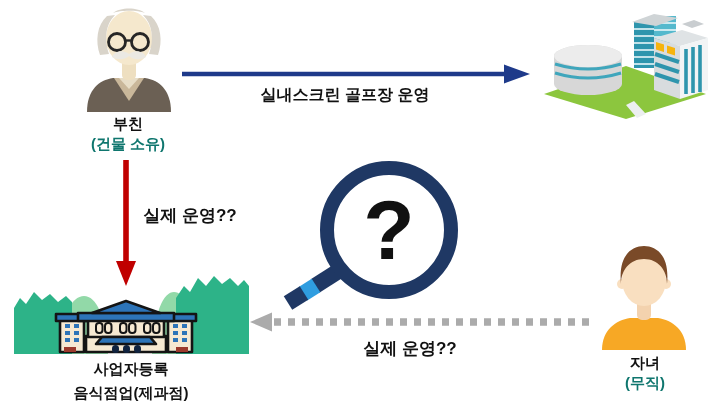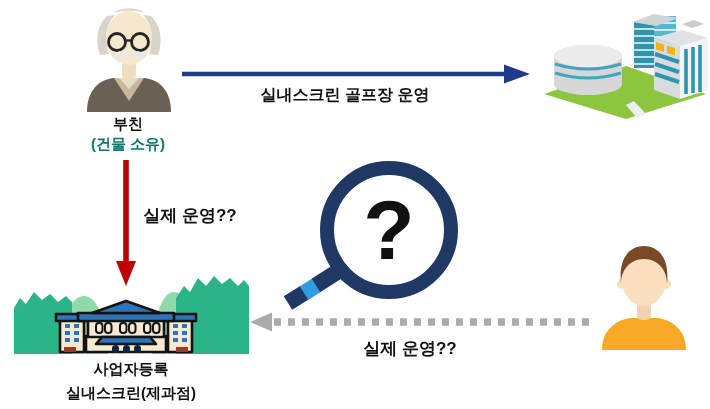--- a/index.html
+++ b/index.html
@@ -160,32 +160,36 @@
         <rect x="174" y="88" width="5" height="4"></rect>
     </g>
     <g fill="#9c3a2c">
       <rect x="56" y="97" width="12" height="5"></rect>
       <rect x="168" y="97" width="12" height="5"></rect>
     </g>
   </svg>
 
   <div class="abs label" style="left:41px;top:357px;width:180px;line-height:24px">
     <div>사업자등록</div>
-    <div>실내스크린(제과점)</div>
+    <div>음식점업(제과점)</div>
   </div>
 
   <svg class="abs" style="left:246px;top:310px" width="352" height="24" viewBox="0 0 352 24">
     <line x1="28" y1="12" x2="344" y2="12" stroke="#ababab" stroke-width="7.5" stroke-dasharray="7 7"></line>
     <polygon points="4,12 26,2.5 26,21.5" fill="#ababab"></polygon>
   </svg>
   <div class="abs edge-label" style="left:345px;top:337px;width:130px;font-size:17px">실제 운영??</div>
 
   <svg class="abs" style="left:596px;top:242px" width="96" height="108" viewBox="0 0 96 108">
     <path d="M6,108 C6,88 20,78 34,76 L62,76 C76,78 90,88 90,108 Z" fill="#f7a825"></path>
     <rect x="41" y="56" width="14" height="22" rx="5" fill="#f3d2ae"></rect>
     <circle cx="26" cy="42" r="5" fill="#f9dfc0"></circle>
     <circle cx="70" cy="42" r="5" fill="#f9dfc0"></circle>
     <ellipse cx="48" cy="38" rx="22" ry="26" fill="#f9dfc0"></ellipse>
     <path d="M25,42 C22,13 36,4 48,4 C60,4 74,13 71,42 C71,28 62,17 48,17 C34,17 25,28 25,42 Z" fill="#7a4a28"></path>
   </svg>
 
+  <div class="abs label" style="left:598px;top:353px;width:94px">
+    <div>자녀</div>
+    <div class="red">(무직)</div>
+  </div>
 
 </div>
 
 </body></html>

